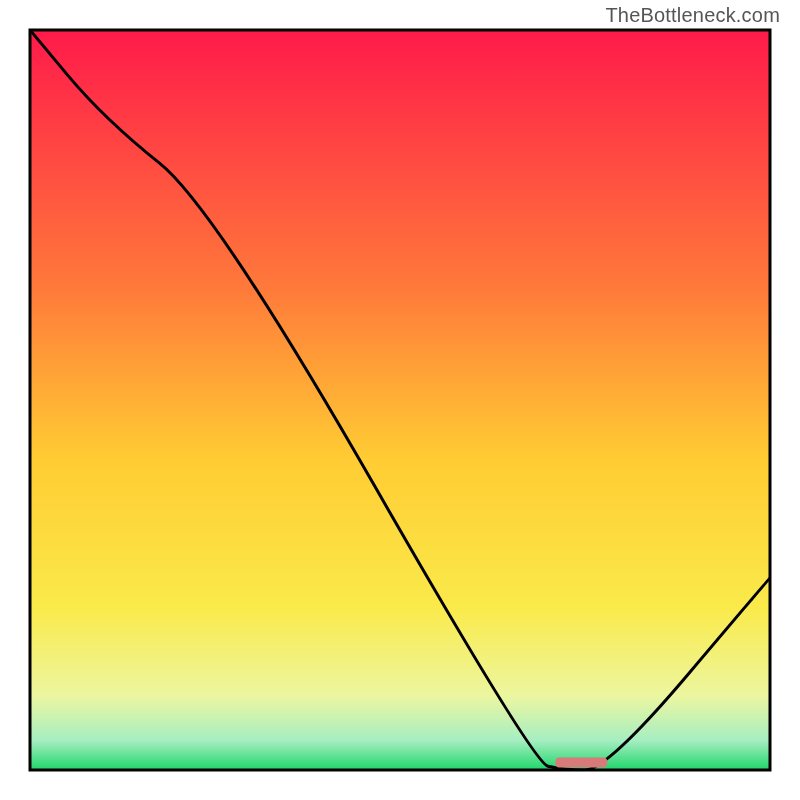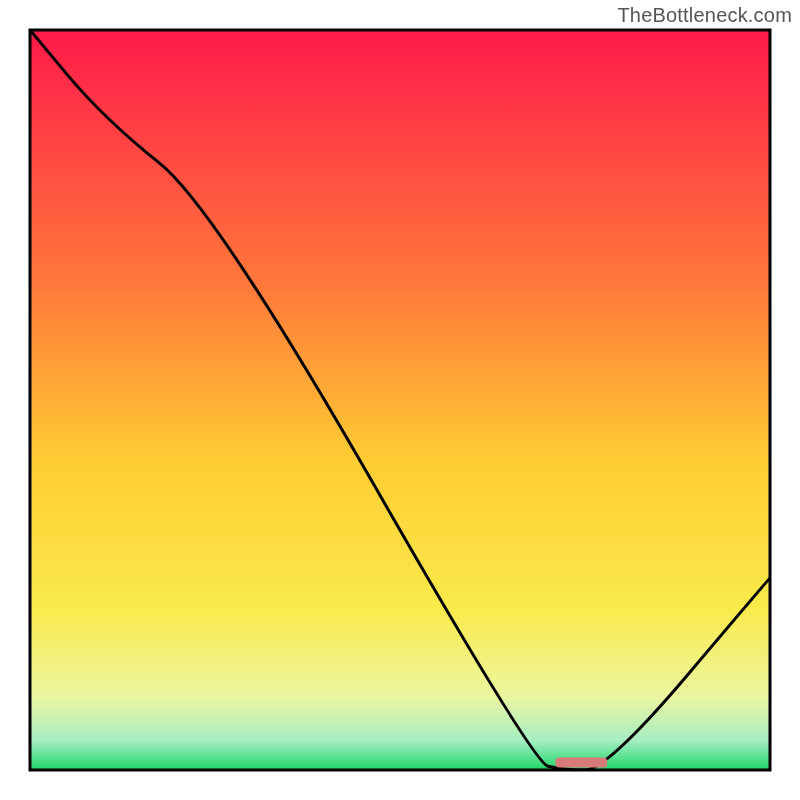--- a/index.html
+++ b/index.html
@@ -12,21 +12,21 @@
     font-family: Arial, Helvetica, sans-serif;
   }
   .container {
     position: relative;
     width: 800px;
     height: 800px;
   }
   .watermark {
     position: absolute;
     top: 4px;
-    right: 8px;
+    right: 20px;
     font-size: 20px;
     font-weight: 500;
     color: #555555;
     letter-spacing: 0.2px;
     z-index: 10;
   }
   svg.plot {
     position: absolute;
     left: 0;
     top: 0;

